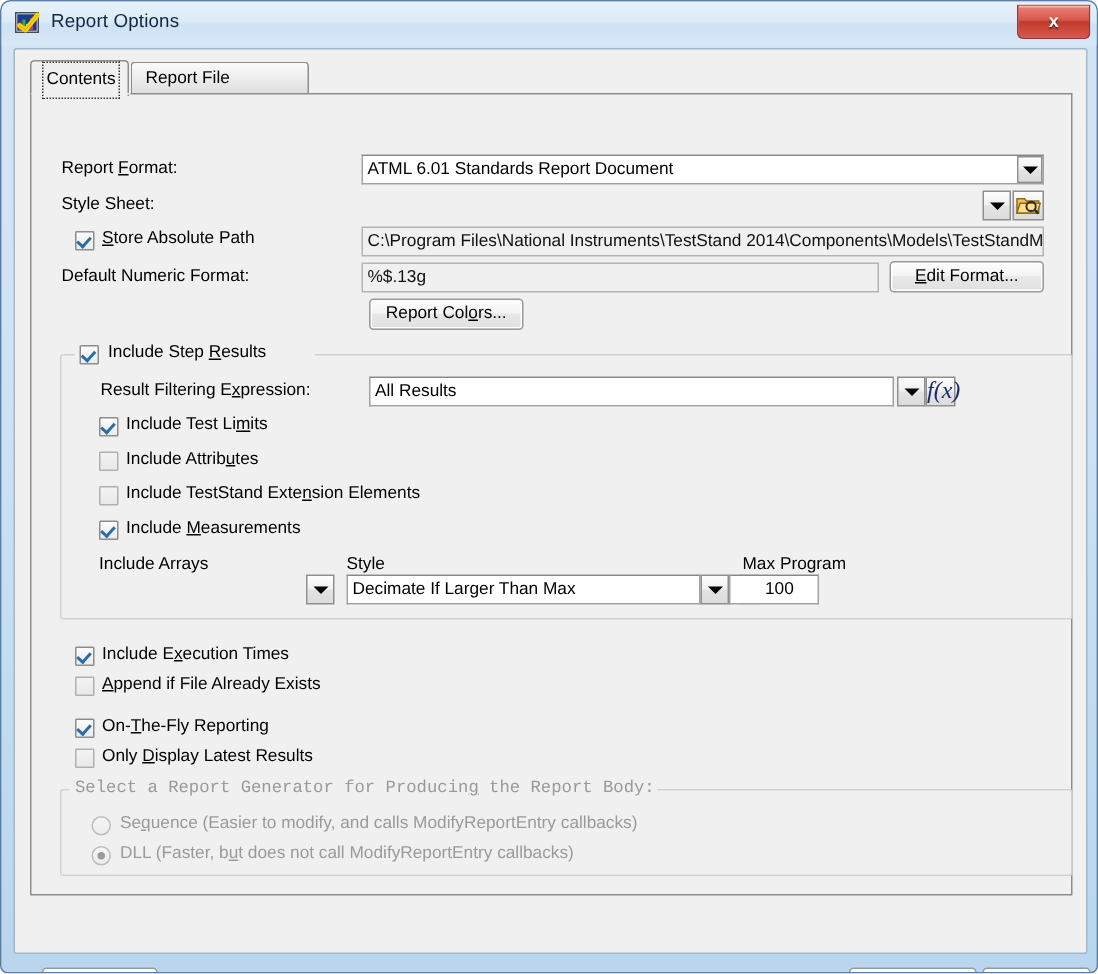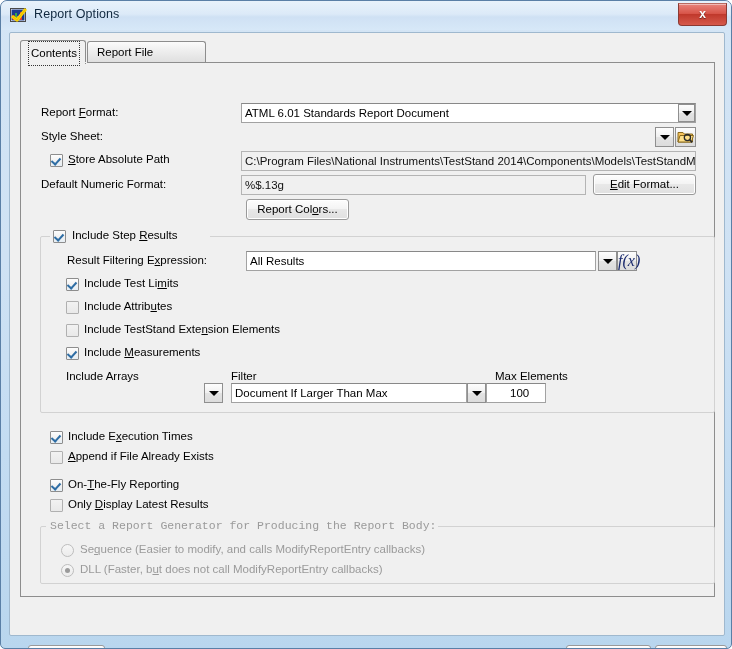--- a/index.html
+++ b/index.html
@@ -400,31 +400,31 @@
     </div>
 
     <div class="lbl" style="left:56px; top:337px;">
       Include Arrays
     </div>
     <div class="arrowbtn" style="left:194px; top:350px; width:19px; height:20px;">
       <span class="caret"></span>
     </div>
 
     <div class="lbl" style="left:221px; top:337px;">
-      Filter
+      Style
     </div>
     <div class="combo" style="left:221px; top:350px; width:236px; height:20px;">
-      <span>Document If Larger Than Max</span>
+      <span>Decimate If Larger Than Max</span>
     </div>
     <div class="arrowbtn" style="left:457px; top:350px; width:19px; height:20px;">
       <span class="caret"></span>
     </div>
 
     <div class="lbl" style="left:485px; top:337px;">
-      Max Elements
+      Max Program
     </div>
     <div class="spin" style="left:483px; top:350px; height:20px;">
       <span class="up"></span>
       <span class="dn"></span>
     </div>
     <div class="tbox" style="left:476px; top:350px; width:60px; height:20px;padding-left:23px;">
       <span>100</span>
     </div>
 
     <div class="chk checked" style="left:40px; top:398px;"></div>

